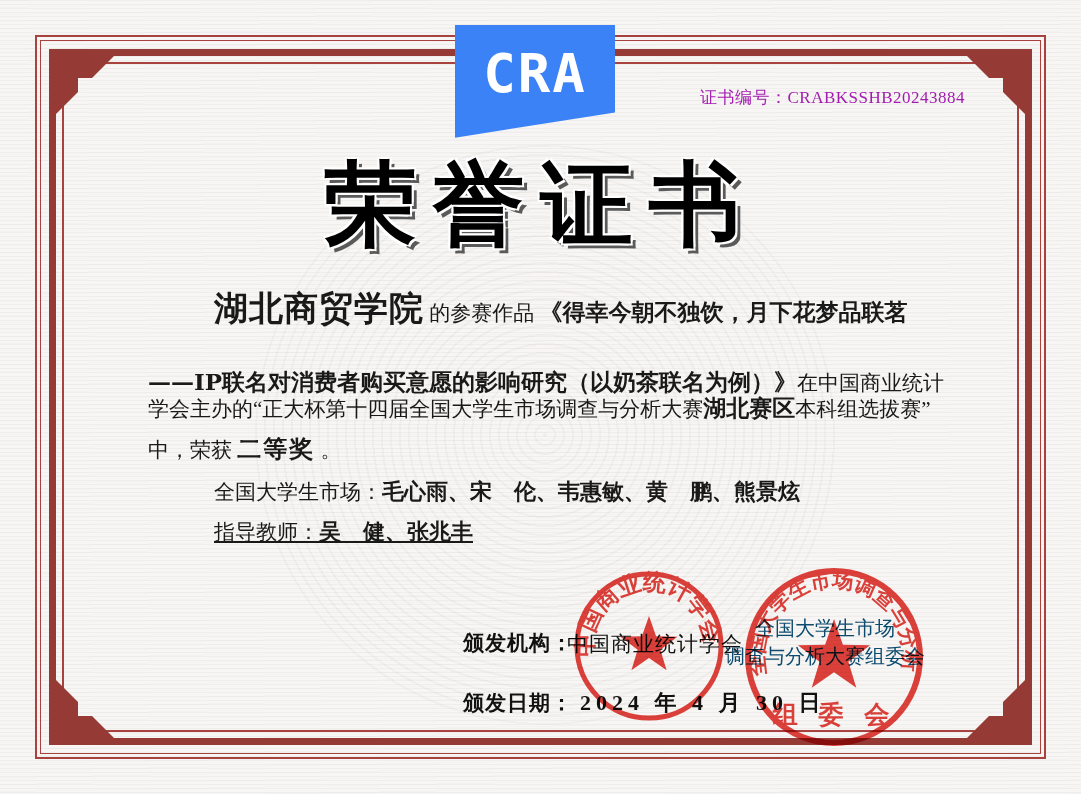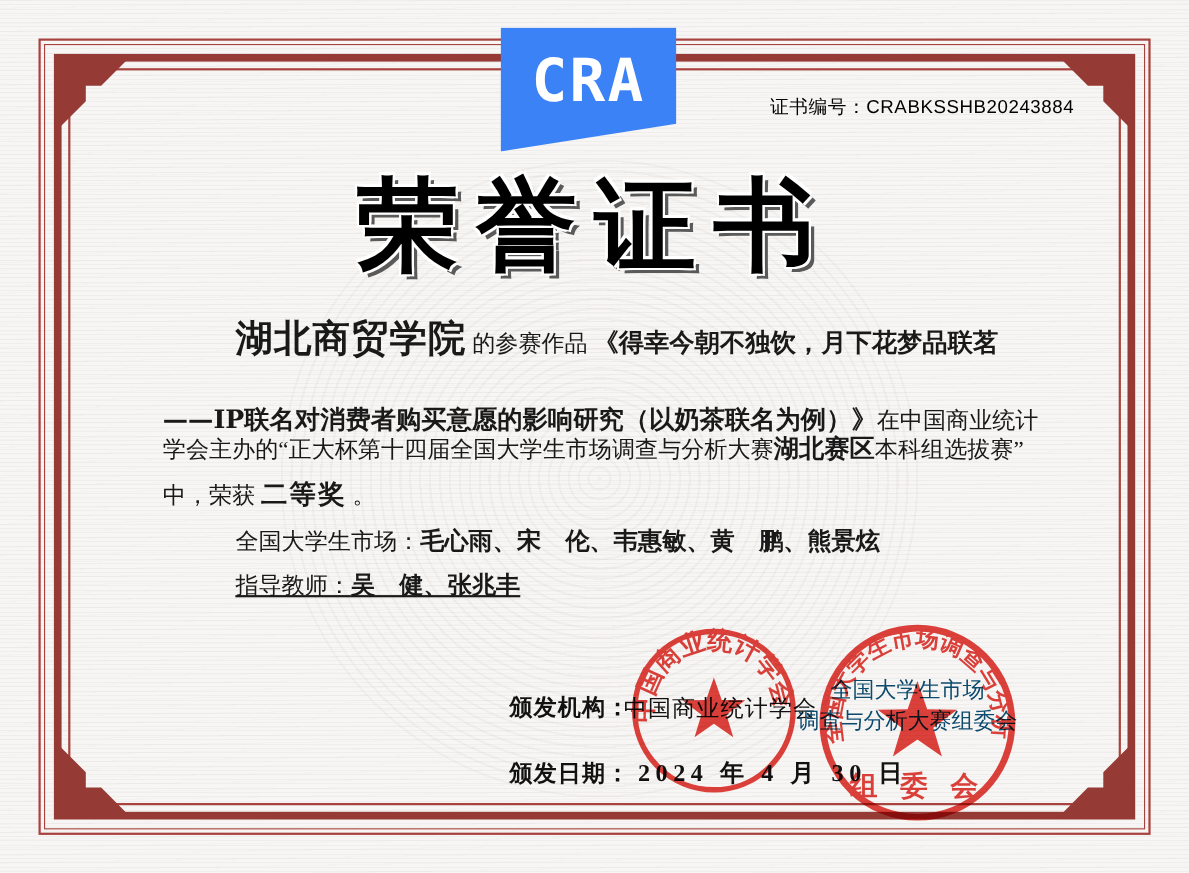--- a/index.html
+++ b/index.html
@@ -39,22 +39,22 @@
     clip-path:polygon(0 0,100% 0,100% 76%,0 98%);
     display:flex;align-items:flex-start;justify-content:center;
     z-index:5;
   }
   .banner .cra{
     margin-top:22px;
     font-family:"DejaVu Sans Mono","Liberation Mono",monospace;
     font-weight:bold;font-size:54px;line-height:1;color:#ffffff;letter-spacing:2px;
   }
   .cert-no{
-    position:absolute;left:700px;top:86px;font-size:17px;color:#000000;letter-spacing:.5px;
-    font-family:Liberation Sans, sans-serif;
+    position:absolute;left:700px;top:86px;font-size:17px;color:#a21caf;letter-spacing:.5px;
+    font-family:Liberation Serif, serif;
   }
   
   .title{
     position:absolute;left:0;top:152px;width:1081px;text-align:center;
     font-family:"DejaVu Sans","Liberation Sans",sans-serif;
     font-weight:900;font-size:92px;line-height:1.15;letter-spacing:16px;
     color:#000000;
     text-shadow:
       -2px -2px 0 #fff, 2px -2px 0 #fff, -2px 2px 0 #fff, 2px 2px 0 #fff,
       5px 5px 0 #5a5a5a;

